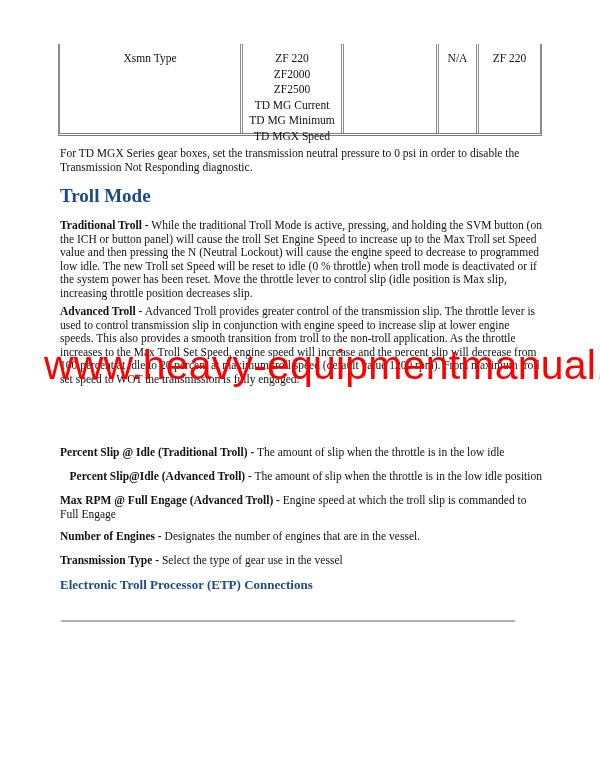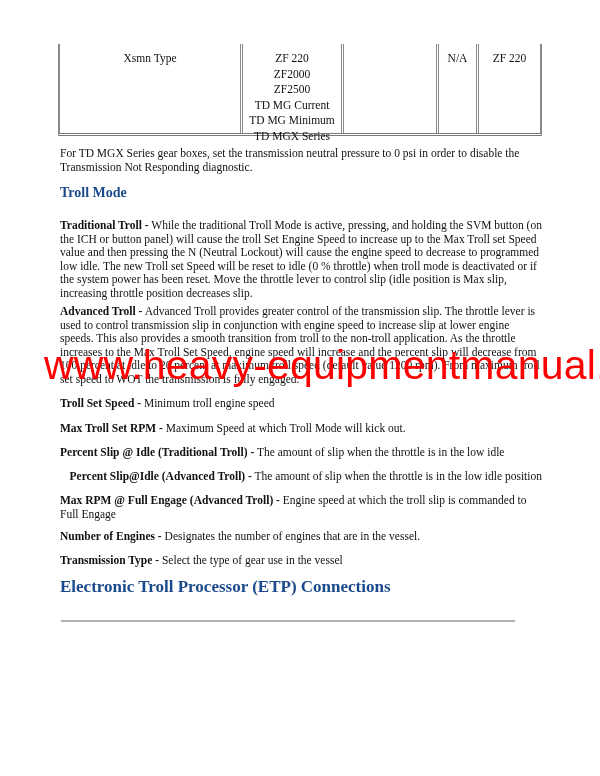--- a/index.html
+++ b/index.html
@@ -64,22 +64,22 @@
     }
     .section-heading {
       position: absolute;
       left: 60px;
       margin: 0;
       font-weight: bold;
       color: #1b4a8c;
       font-family: "Liberation Serif", "DejaVu Serif", serif;
       white-space: nowrap;
     }
-    .heading-troll { top: 185px; font-size: 14px; }
-    .heading-etp   { top: 577px; font-size: 17px; }
+    .heading-troll { top: 185px; font-size: 19px; }
+    .heading-etp   { top: 577px; font-size: 13px; }
 
     .para {
       position: absolute;
       left: 60px;
       width: 482px;
       margin: 0;
       font-size: 11.5px;
       line-height: 13.6px;
     }
     .para .term { font-weight: bold; }
@@ -125,44 +125,42 @@
   <div class="spec-table">
     <div class="spec-col col-0">
       <span class="line">Xsmn Type</span>
     </div>
     <div class="spec-col col-1">
       <span class="line">ZF 220</span>
       <span class="line">ZF2000</span>
       <span class="line">ZF2500</span>
       <span class="line">TD MG Current</span>
       <span class="line">TD MG Minimum</span>
-      <span class="line">TD MGX Series</span>
+      <span class="line">TD MGX Speed</span>
     </div>
     <div class="spec-col col-2">
       <span class="line"></span>
     </div>
     <div class="spec-col col-3">
       <span class="line">N/A</span>
     </div>
     <div class="spec-col col-4 last">
       <span class="line">ZF 220</span>
     </div>
   </div>
 
   <p class="note" style="margin:0;">For TD MGX Series gear boxes, set the transmission neutral pressure to 0 psi in order to disable the Transmission Not Responding diagnostic.</p>
 
   <h2 class="section-heading heading-troll">Troll Mode</h2>
 
   <p class="para p-traditional"><span class="term">Traditional Troll -</span><span> While the traditional Troll Mode is active, pressing, and holding the SVM button (on the ICH or button panel) will cause the troll Set Engine Speed to increase up to the Max Troll set Speed value and then pressing the N (Neutral Lockout) will cause the engine speed to decrease to programmed low idle. The new Troll set Speed will be reset to idle (0 % throttle) when troll mode is deactivated or if the system power has been reset. Move the throttle lever to control slip (idle position is Max slip, increasing throttle position decreases slip.</span></p>
 
   <p class="para p-advanced"><span class="term">Advanced Troll -</span><span> Advanced Troll provides greater control of the transmission slip. The throttle lever is used to control transmission slip in conjunction with engine speed to increase slip at lower engine speeds. This also provides a smooth transition from troll to the non-troll application. As the throttle increases to the Max Troll Set Speed, engine speed will increase and the percent slip will decrease from 100 percent at idle to 20 percent at maximum troll speed (default value 1200 rpm). From maximum troll set speed to WOT the transmission is fully engaged.</span></p>
 
-  <p class="para p-troll-set"><span class="term">Troll Set Speed -</span><span> Minimum troll engine speed</span></p>
 
-  <p class="para p-max-rpm"><span class="term">Max Troll Set RPM -</span><span> Maximum Speed at which Troll Mode will kick out.</span></p>
 
   <p class="para p-slip-trad"><span class="term">Percent Slip @ Idle (Traditional Troll) -</span><span> The amount of slip when the throttle is in the low idle</span></p>
 
   <p class="para p-slip-adv"><span class="term">Percent Slip@Idle (Advanced Troll) -</span><span> The amount of slip when the throttle is in the low idle position</span></p>
 
   <p class="para p-max-full"><span class="term">Max RPM @ Full Engage (Advanced Troll) -</span><span> Engine speed at which the troll slip is commanded to Full Engage</span></p>
 
   <p class="para p-engines"><span class="term">Number of Engines -</span><span> Designates the number of engines that are in the vessel.</span></p>
 
   <p class="para p-trans-type"><span class="term">Transmission Type -</span><span> Select the type of gear use in the vessel</span></p>

